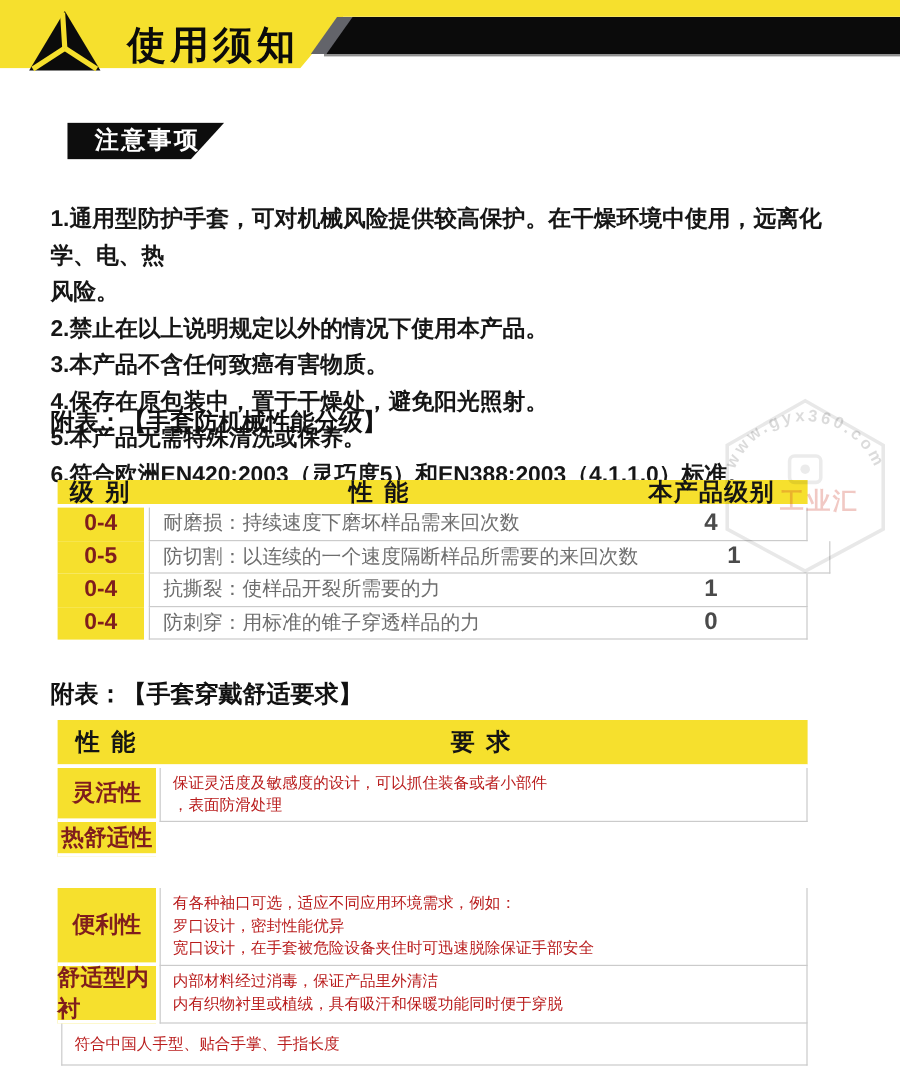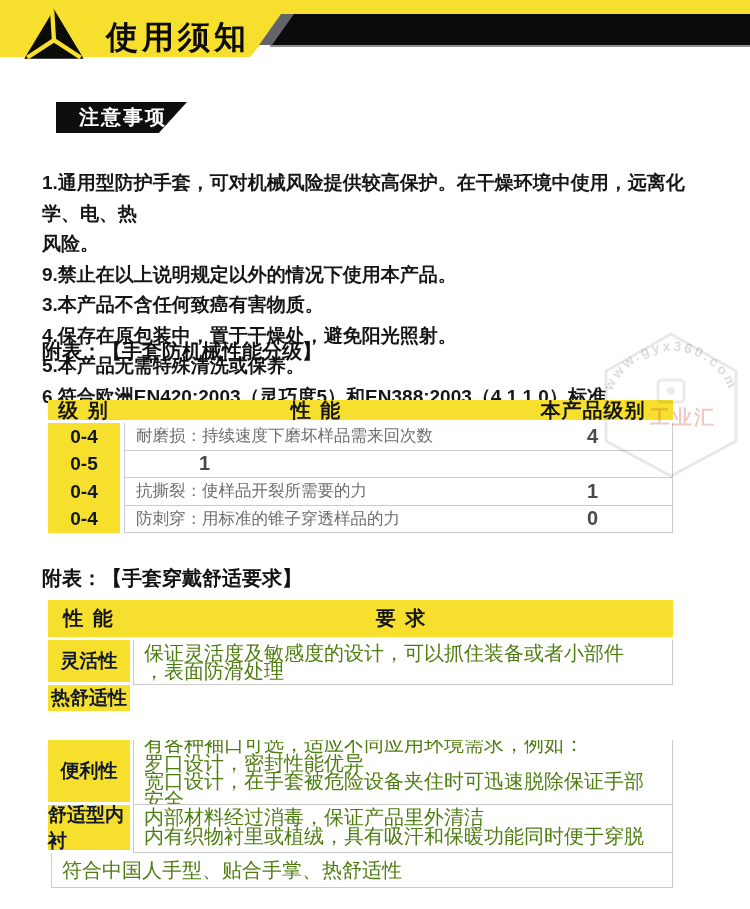--- a/index.html
+++ b/index.html
@@ -61,21 +61,21 @@
   #t1-heading { top: 338px; }
   #t2-heading { top: 565px; }
   
   .tbl { position: absolute; left: 48px; width: 625px; z-index: 4; }
   .tbl-head { display: flex; background: #F6E02D; align-items: center; }
   .tbl-head .hc { font-weight: 700; color: #141414; font-size: 20px; text-align: center; letter-spacing: 2px; }
   .head-gap { height: 3px; background: #ffffff; }
   .tbl-body-row { display: flex; }
   .lvl-cell {
     background: #F6E02D; display: flex; align-items: center; justify-content: center;
-    font-weight: 700; color: #0f172a; font-size: 19px; flex: none;
+    font-weight: 700; color: #7f1d1d; font-size: 19px; flex: none;
   }
   .cell-gap { width: 4px; flex: none; background: #ffffff; }
   .grid-area { flex: 1; display: flex; border-left: 1px solid #CBCBCB; border-right: 1px solid #CBCBCB; justify-content: space-between; }
   
   #table1 { top: 400px; }
   #table1 .tbl-head { height: 20px; }
   #table1 .hc1 { width: 72px; }
   #table1 .hc2 { flex: 1; }
   #table1 .hc3 { width: 160px; letter-spacing: 1px; }
   #table1 .tbl-body-row { height: 27.5px; }
@@ -94,21 +94,21 @@
   #table2 { top: 600px; }
   #table2 .tbl-head { height: 37px; }
   #table2 .hc1 { width: 82px; }
   #table2 .hc2 { flex: 1; }
   #table2 .lvl-cell { width: 82px; border-bottom: 3px solid #ffffff; }
   #table2 .cell-gap { width: 3px; }
   #table2 .tbl-body-row .grid-area { border-bottom: 1px solid #CBCBCB; }
   #table2 .tbl-body-row:first-of-type .grid-area { border-top: 1px solid #CBCBCB; }
   .req-cell {
     flex: 1; display: flex; align-items: center;
-    font-size: 20px; line-height: 18.5px; color: #4d7c0f;
+    font-size: 13px; line-height: 18.5px; color: #b91c1c;
     padding: 4px 10px 4px 10px; white-space: pre-line; overflow: hidden;
   }
   .r-h1 { height: 45px; } .r-h2 { height: 55px; flex-direction: column; } .r-h3 { height: 65px; }
   .r-h4 { height: 48px; font-family: Liberation Mono, monospace; } .r-h5 { height: 35px; }
   
   .watermark {
     position: absolute; left: 586px; top: 328px; width: 170px; height: 152px;
     z-index: 30; pointer-events: none;
   }
   .watermark-sub {
@@ -136,21 +136,21 @@
     </g>
   </svg>
 
   <div class="page-title">使用须知</div>
 
   <div class="notice-badge">注意事项</div>
 
   <div class="notice-list">
     <div class="notice-item">1.通用型防护手套，可对机械风险提供较高保护。在干燥环境中使用，远离化学、电、热
 风险。</div>
-    <div class="notice-item">9.禁止在以上说明规定以外的情况下使用本产品。</div>
+    <div class="notice-item">2.禁止在以上说明规定以外的情况下使用本产品。</div>
     <div class="notice-item">3.本产品不含任何致癌有害物质。</div>
     <div class="notice-item">4.保存在原包装中，置于干燥处，避免阳光照射。</div>
     <div class="notice-item">5.本产品无需特殊清洗或保养。</div>
     <div class="notice-item">6.符合欧洲EN420:2003（灵巧度5）和EN388:2003（4,1,1,0）标准。</div>
   </div>
 
   <div class="sec-heading" id="t1-heading">附表：【手套防机械性能分级】</div>
 
   <div class="tbl" id="table1">
     <div class="tbl-head">
@@ -165,20 +165,21 @@
       <div class="cell-gap"></div>
       <div class="grid-area">
         <div class="perf-cell">耐磨损：持续速度下磨坏样品需来回次数</div>
         <div class="val-cell">4</div>
       </div>
     </div>
     <div class="tbl-body-row">
       <div class="lvl-cell">0-5</div>
       <div class="cell-gap"></div>
       <div class="grid-area">
+        <div class="perf-cell">防切割：以连续的一个速度隔断样品所需要的来回次数</div>
         <div class="val-cell">1</div>
       </div>
     </div>
     <div class="tbl-body-row">
       <div class="lvl-cell">0-4</div>
       <div class="cell-gap"></div>
       <div class="grid-area">
         <div class="perf-cell">抗撕裂：使样品开裂所需要的力</div>
         <div class="val-cell">1</div>
       </div>
@@ -227,21 +228,21 @@
       <div class="lvl-cell">舒适型内衬</div>
       <div class="cell-gap"></div>
       <div class="grid-area">
         <div class="req-cell">内部材料经过消毒，保证产品里外清洁
 内有织物衬里或植绒，具有吸汗和保暖功能同时便于穿脱</div>
       </div>
     </div>
     <div class="tbl-body-row r-h5">
       <div class="cell-gap"></div>
       <div class="grid-area">
-        <div class="req-cell">符合中国人手型、贴合手掌、热舒适性</div>
+        <div class="req-cell">符合中国人手型、贴合手掌、手指长度</div>
       </div>
     </div>
   </div>
 
   <div class="watermark">
     <svg width="170" height="152" viewBox="0 0 170 152">
       <defs>
         <path id="wm-arc" d="M 22 86 A 63 63 0 0 1 148 86" fill="none"></path>
       </defs>
       <polygon points="85,6 150,43 150,113 85,148 20,113 20,43" fill="none" stroke="rgba(0,0,0,0.09)" stroke-width="3"></polygon>

